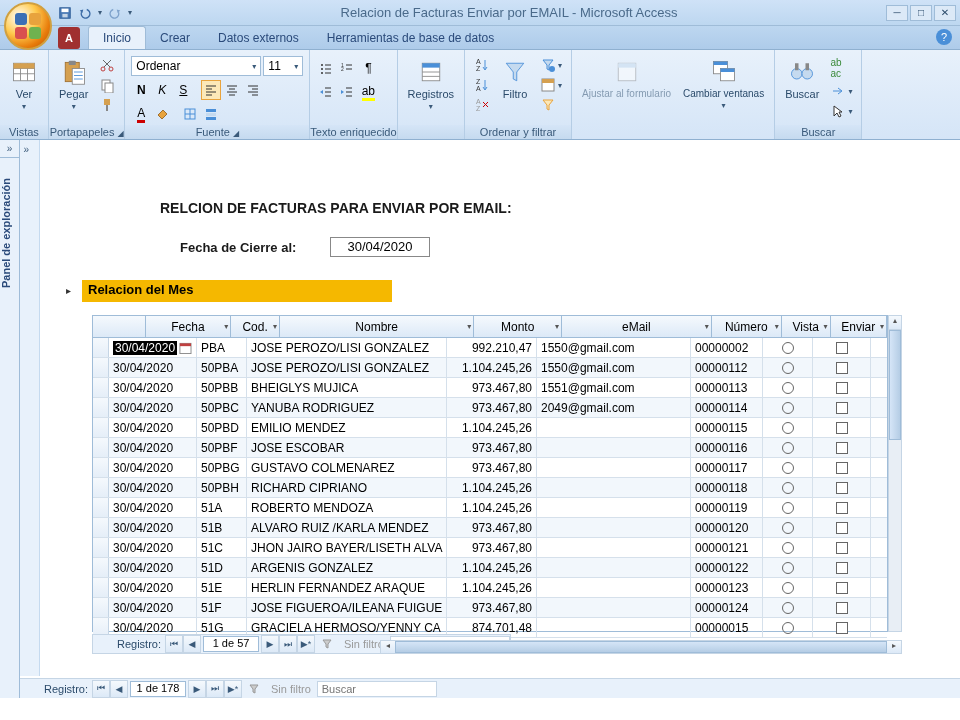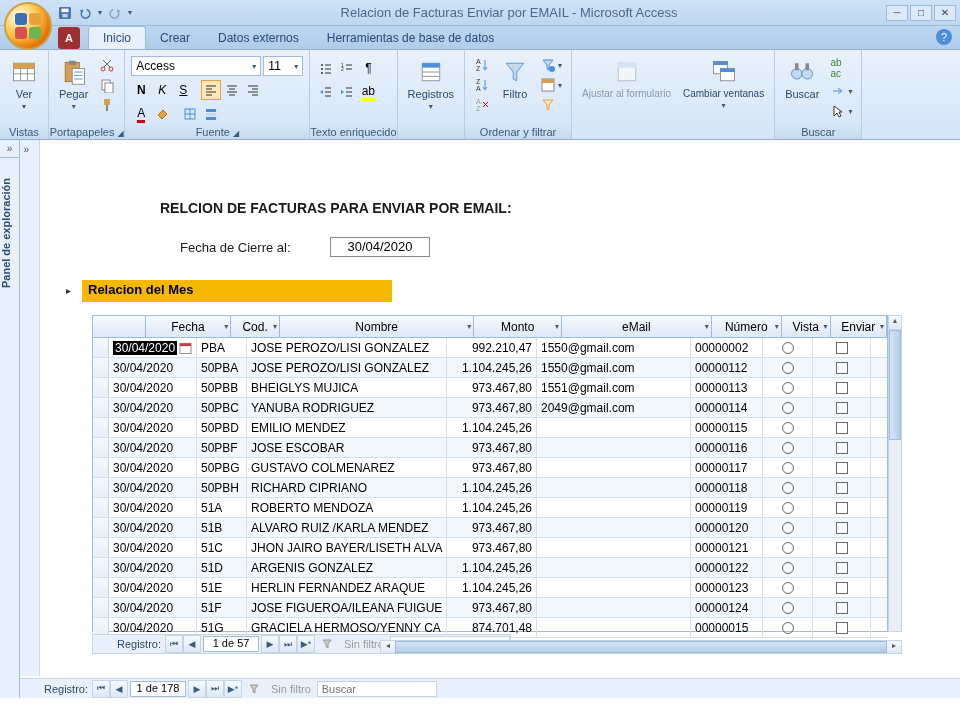--- a/index.html
+++ b/index.html
@@ -47,21 +47,21 @@
 .side-collapse { position: absolute; left: 0; top: 140px; width: 20px; bottom: 22px; background: #e8f1fb; border-right: 1px solid #9fbcd8; }
 .side-collapse-btn { height: 18px; border-bottom: 1px solid #9fbcd8; display: flex; align-items: center; justify-content: center; font-size: 10px; color: #3a5a7a; }
 .side-collapse-text { writing-mode: vertical-rl; transform: rotate(180deg); font-size: 11px; color: #2a4a7a; font-weight: bold; padding: 20px 0; text-align: center; }
 
 
 .form-area { position: absolute; left: 20px; top: 140px; right: 0; bottom: 22px; background: #fff; overflow: hidden; }
 .form-inner { position: absolute; left: 20px; top: 0; right: 0; bottom: 22px; background: #fff; }
 .form-collapse { position: absolute; left: 0; top: 0; width: 20px; bottom: 22px; background: #e8f1fb; border-right: 1px solid #c5daef; }
 .form-collapse div { width: 12px; height: 12px; margin: 4px auto; font-size: 10px; color: #3a5a7a; }
 .rpt-title { position: absolute; left: 120px; top: 60px; font-size: 14px; font-weight: bold; color: #1a1a1a; }
-.rpt-label { position: absolute; left: 140px; top: 100px; font-size: 13px; color: #1a1a1a; }
+.rpt-label { position: absolute; left: 140px; top: 100px; font-size: 13px; color: #1a1a1a; font-weight: bold; }
 .rpt-date { position: absolute; left: 290px; top: 97px; width: 100px; height: 20px; border: 1px solid #888; text-align: center; font-size: 13px; padding-top: 1px; }
 
 
 .sub-header { position: absolute; left: 42px; top: 140px; width: 310px; height: 22px; background: #f5b800; font-size: 13px; font-weight: bold; padding: 2px 6px; }
 .sub-marker { position: absolute; left: 26px; top: 140px; width: 14px; height: 50px; }
 .sub-marker::before { content: "▸"; font-size: 10px; color: #333; }
 
 
 .data-table { position: absolute; left: 52px; top: 175px; right: 72px; bottom: 44px; border: 1px solid #9fbcd8; font-size: 12px; }
 .dt-head { display: flex; background: linear-gradient(#f5f9fd,#dce9f7); height: 22px; border-bottom: 1px solid #9fbcd8; padding-left: 37px; }
@@ -207,21 +207,21 @@
       </div>
     </div>
     <div class="rgroup-label"><span>Portapapeles</span> <span style="font-size:8px">◢</span></div>
   </div>
 
   <div class="rgroup">
     <div class="rgroup-body">
         <div class="rcol">
       <div class="font-box">
         <div class="font-name">
-              <span>Access</span>
+              <span>Ordenar</span>
               <span class="dropdown-caret">▾</span>
             </div>
         <div class="font-size">
               <span>11</span>
               <span class="dropdown-caret">▾</span>
             </div>
       </div>
       <div class="fmt-row">
         <div class="fmt-btn">
               <b>N</b>

